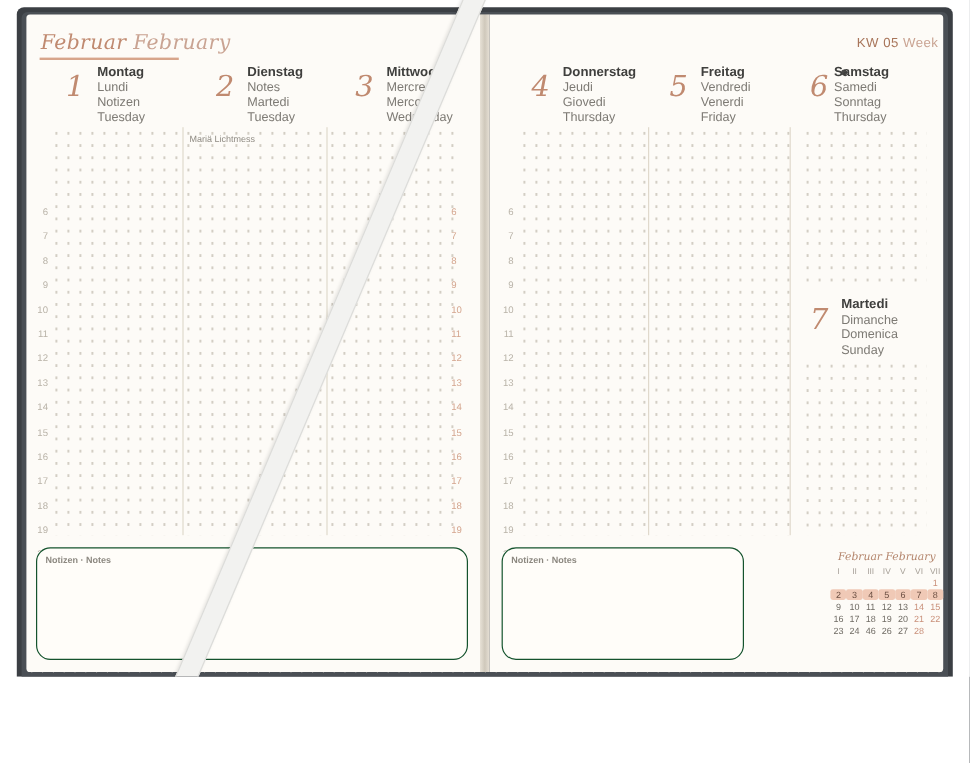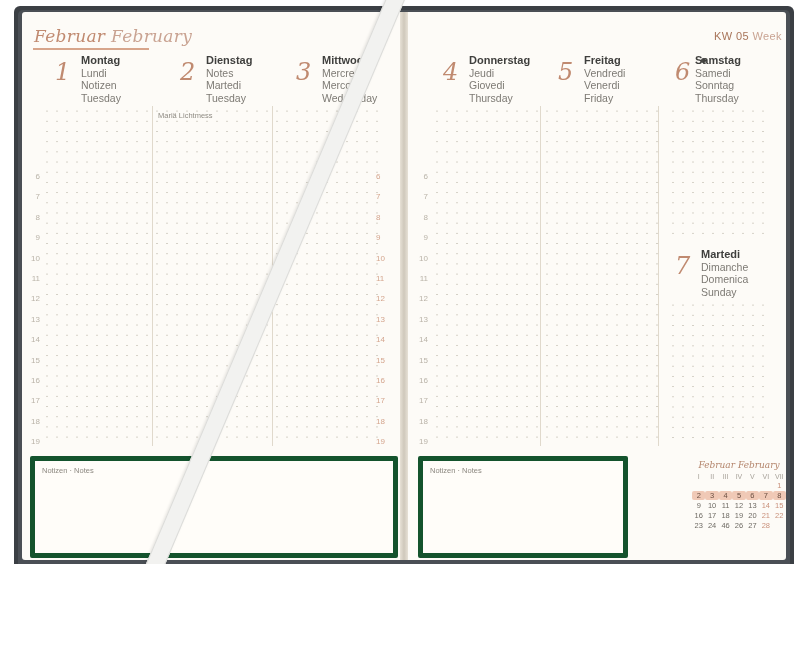--- a/index.html
+++ b/index.html
@@ -167,23 +167,24 @@
   }
   .hours div {
     height: 20.4px;
     line-height: 20.4px;
   }
   .hours.accent div { color: #d4a58e; }
 
   
   .notes-box {
     position: absolute;
-    border: 5px solid #14532d;
-    border-radius: 2px;
+    border: 1px solid #14532d;
+    border-radius: 12px;
     background: #fffdf9;
+    font-weight: bold;
   }
   .notes-label {
     position: absolute;
     top: 5px;
     left: 7px;
     font-size: 7.5px;
     color: #8c8880;
   }
 
   

